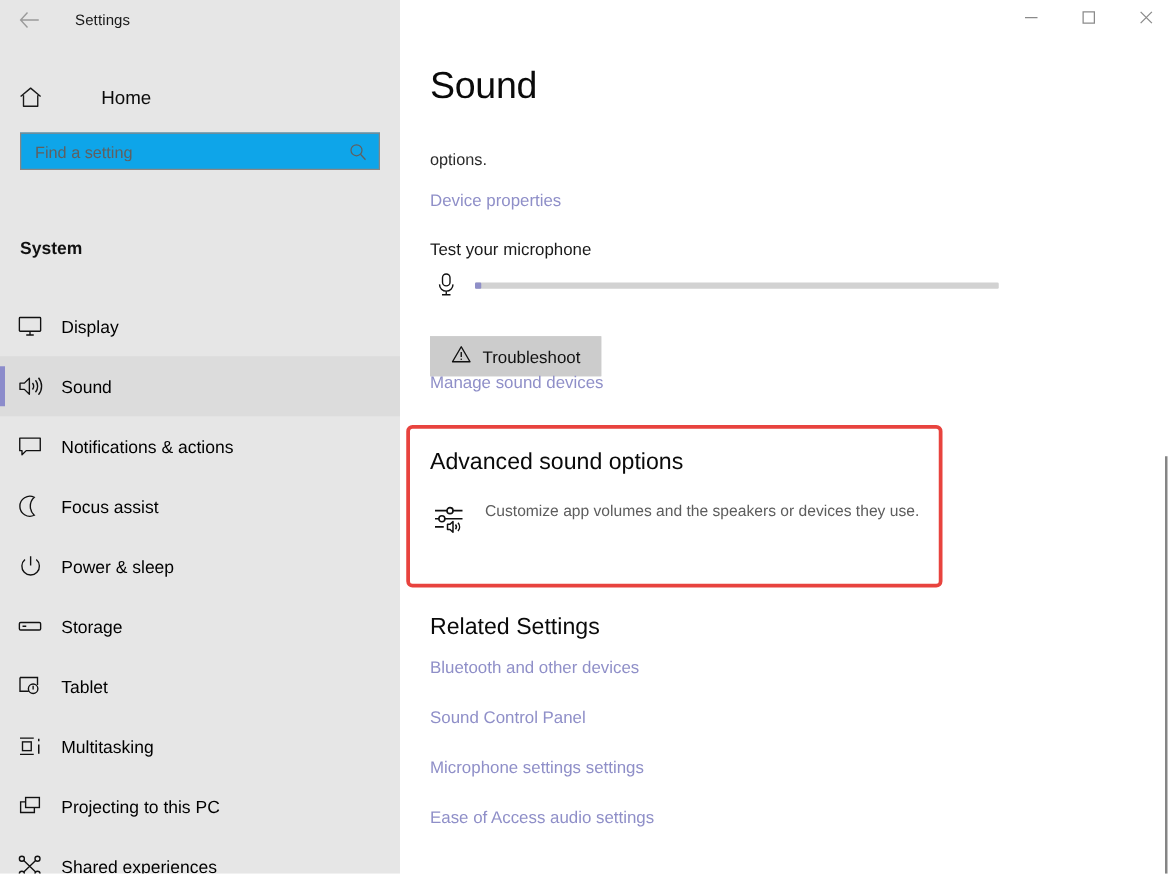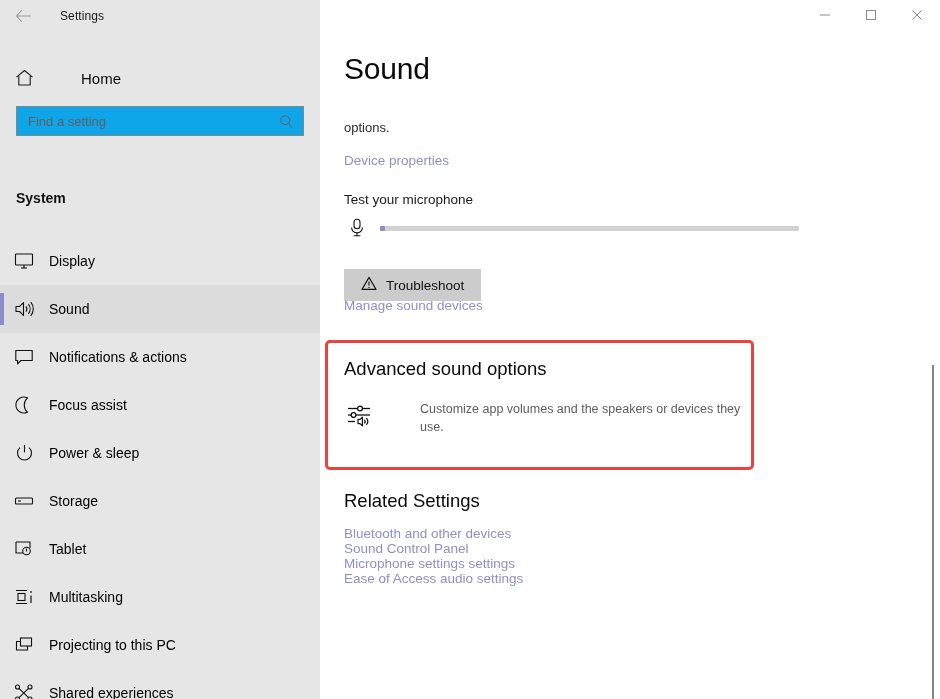--- a/index.html
+++ b/index.html
@@ -302,34 +302,34 @@
   .adv-text .t1 {
     font-size: 13.5px;
     color: #111111;
     line-height: 19px;
   }
   .adv-text .t2 {
     font-size: 12.5px;
     color: #5d5d5d;
     line-height: 18px;
     margin-top: 1px;
-    margin-left: 32px;
   }
 
   .related-title {
     position: absolute;
     top: 458px; left: 24px;
     font-size: 18.5px;
     color: #0a0a0a;
   }
   .related-links {
     position: absolute;
     top: 494px; left: 24px;
     display: flex;
     flex-direction: column;
+    gap: 25px;
   }
 
   
   .scrollbar {
     position: absolute;
     top: 32px; right: 0;
     width: 16px;
     height: 667px;
     background: transparent;
   }

